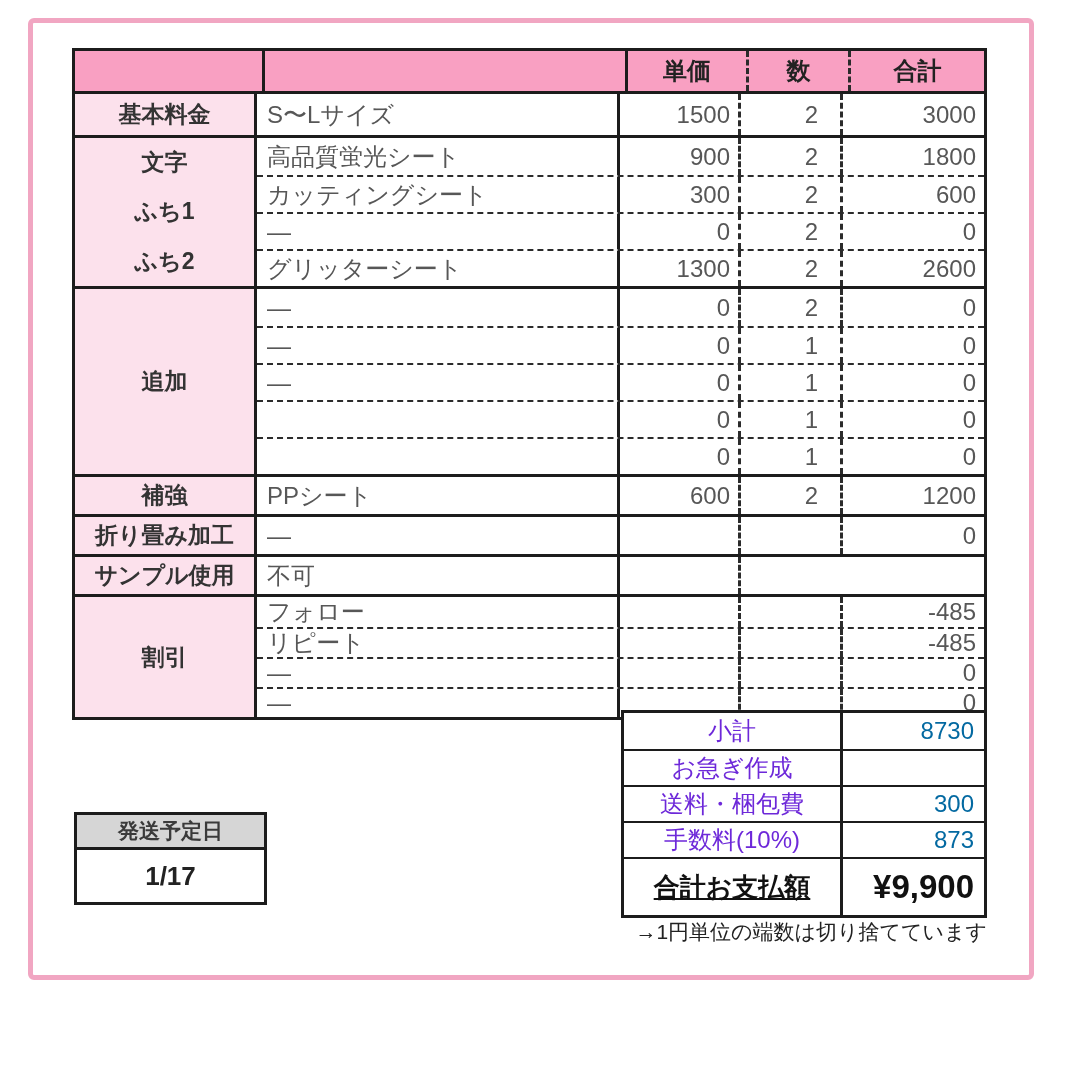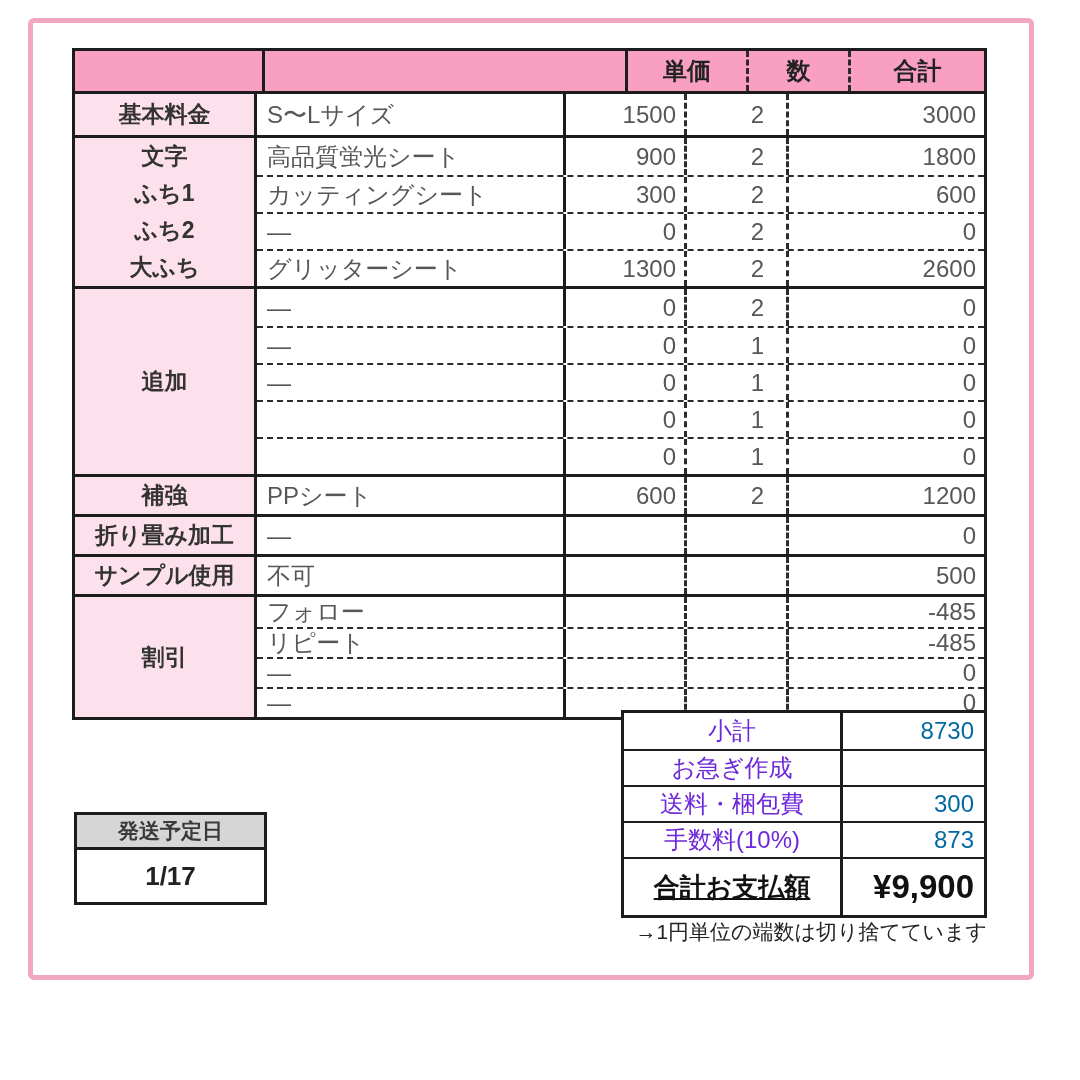--- a/index.html
+++ b/index.html
@@ -24,21 +24,21 @@
 
   .grp { display:flex; border-top:3px solid #1c1c1c; }
   .labelcol { width:182px; background:#FCE1EC; border-right:3px solid #1c1c1c; display:flex; flex-direction:column; }
   .lbl { flex:1; display:flex; align-items:center; justify-content:center; font-weight:700; color:#333; font-size:23px; }
   .rows { flex:1; display:flex; flex-direction:column; }
   .r { display:flex; height:37px; }
   .r + .r { border-top:2px dashed #2b2b2b; }
   .grp-base .r { height:41px; }
   .grp-discount .r { height:30px; }
   .c { display:flex; align-items:center; color:#575757; font-size:24px; }
-  .c.item  { width:306px; padding-left:10px; }
+  .c.item  { width:360px; padding-left:10px; }
   .c.unit  { width:121px; border-left:3px solid #1c1c1c; justify-content:flex-end; padding-right:8px; }
   .c.qty   { width:102px; border-left:3px dashed #2b2b2b; justify-content:flex-end; padding-right:22px; }
   .c.total { flex:1;      border-left:3px dashed #2b2b2b; justify-content:flex-end; padding-right:8px; }
 
   
   .summary { position:absolute; left:621px; top:710px; width:366px; border:3px solid #1c1c1c; background:#fff; }
   .srow { display:flex; height:36px; }
   .srow + .srow { border-top:2px solid #1c1c1c; }
   .slabel { width:216px; display:flex; align-items:center; justify-content:center; color:#6d28d9; font-size:24px; }
   .sval { flex:1; border-left:3px solid #1c1c1c; display:flex; align-items:center; justify-content:flex-end; padding-right:10px; color:#0369a1; font-size:24px; }
@@ -79,21 +79,20 @@
           <div class="c total">3000</div>
         </div>
       </div>
     </div>
 
     <div class="grp">
       <div class="labelcol">
         <div class="lbl">文字</div>
         <div class="lbl">ふち1</div>
         <div class="lbl">ふち2</div>
-        <div class="lbl">大ふち</div>
       </div>
       <div class="rows">
         <div class="r">
           <div class="c item">高品質蛍光シート</div>
           <div class="c unit">900</div>
           <div class="c qty">2</div>
           <div class="c total">1800</div>
         </div>
         <div class="r">
           <div class="c item">カッティングシート</div>
@@ -184,21 +183,20 @@
 
     <div class="grp">
       <div class="labelcol">
         <div class="lbl">サンプル使用</div>
       </div>
       <div class="rows">
         <div class="r">
           <div class="c item">不可</div>
           <div class="c unit"></div>
           <div class="c qty"></div>
-          <div class="c total">500</div>
         </div>
       </div>
     </div>
 
     <div class="grp grp-discount">
       <div class="labelcol">
         <div class="lbl">割引</div>
       </div>
       <div class="rows">
         <div class="r">

